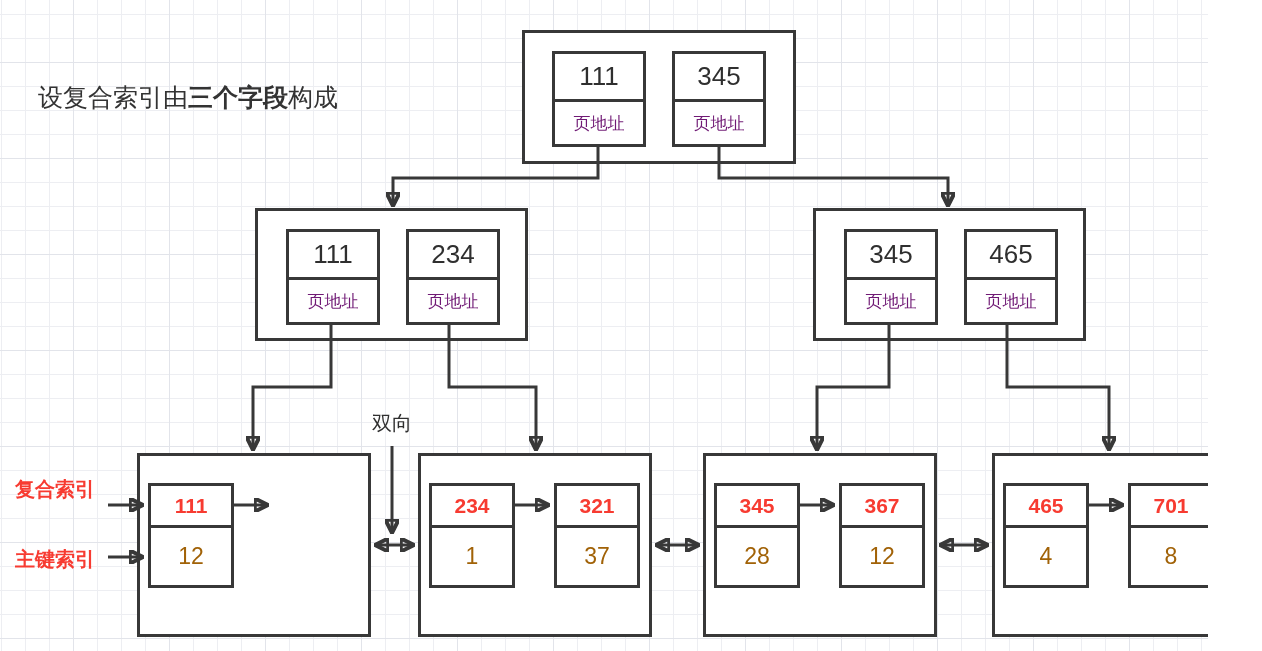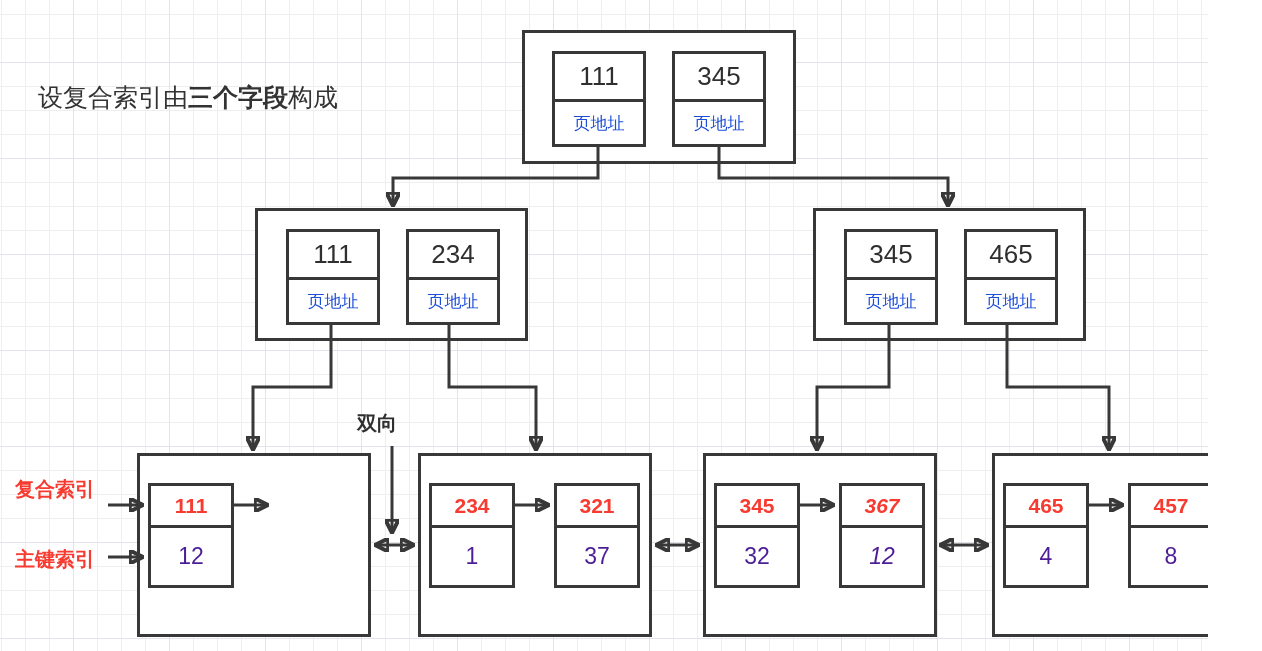--- a/index.html
+++ b/index.html
@@ -52,21 +52,21 @@
   }
   .ikey{
     height:45px;
     border-bottom:3px solid var(--line);
     display:flex;align-items:center;justify-content:center;
     font-size:26px;color:#2f2f2f;
   }
   .iaddr{
     flex:1;
     display:flex;align-items:center;justify-content:center;
-    font-size:17px;color:#1d4ed8;
+    font-size:17px;color:#701a75;
   }
 
   
   .leaf{
     position:absolute;top:453px;
     box-sizing:border-box;
     width:234px;height:184px;
     background:var(--node-bg);
     border:3px solid var(--line);
   }
@@ -80,33 +80,33 @@
   }
   .lkey{
     height:39px;
     border-bottom:3px solid var(--line);
     display:flex;align-items:center;justify-content:center;
     font-size:21px;font-weight:700;color:var(--red);
   }
   .lpk{
     flex:1;
     display:flex;align-items:center;justify-content:center;
-    font-size:23px;color:#4c1d95;
+    font-size:23px;color:#a16207;
   }
 
   .side-label{
     position:absolute;left:4px;width:102px;
     text-align:center;
     font-size:20px;font-weight:700;color:var(--red);
     white-space:nowrap;
   }
   .bidi-label{
     position:absolute;left:357px;top:410px;width:70px;
-    text-align:left;
-    font-size:20px;font-weight:700;color:#2f2f2f;
+    text-align:center;
+    font-size:20px;font-weight:400;color:#2f2f2f;
   }
 
   svg.wires{
     position:absolute;left:0;top:0;
     pointer-events:none;
   }
   svg.wires path{
     fill:none;
     stroke:var(--line);
     stroke-width:3;
@@ -166,35 +166,35 @@
     </div>
     <div class="lcell" style="left:133px;">
       <div class="lkey">321</div>
       <div class="lpk">37</div>
     </div>
   </div>
 
   <div class="leaf" style="left:703px;">
     <div class="lcell" style="left:8px;">
       <div class="lkey">345</div>
-      <div class="lpk">32</div>
-    </div>
-    <div class="lcell" style="left:133px;font-style:italic;">
+      <div class="lpk">28</div>
+    </div>
+    <div class="lcell" style="left:133px;">
       <div class="lkey">367</div>
       <div class="lpk">12</div>
     </div>
   </div>
 
   <div class="leaf" style="left:992px;">
     <div class="lcell" style="left:8px;">
       <div class="lkey">465</div>
       <div class="lpk">4</div>
     </div>
     <div class="lcell" style="left:133px;">
-      <div class="lkey">457</div>
+      <div class="lkey">701</div>
       <div class="lpk">8</div>
     </div>
   </div>
 
   <div class="side-label" style="top:476px;">复合索引</div>
   <div class="side-label" style="top:546px;">主键索引</div>
   <div class="bidi-label">双向</div>
 
   <svg class="wires" width="1262" height="651" viewBox="0 0 1262 651">
     <defs>

